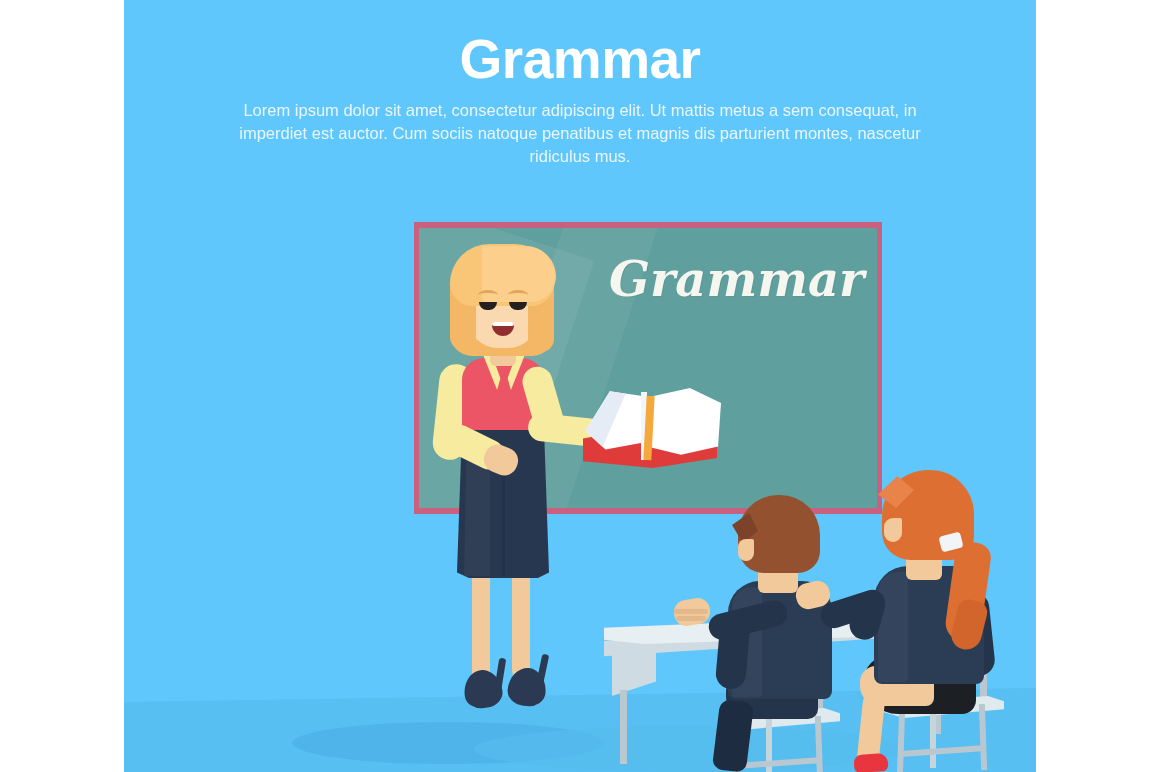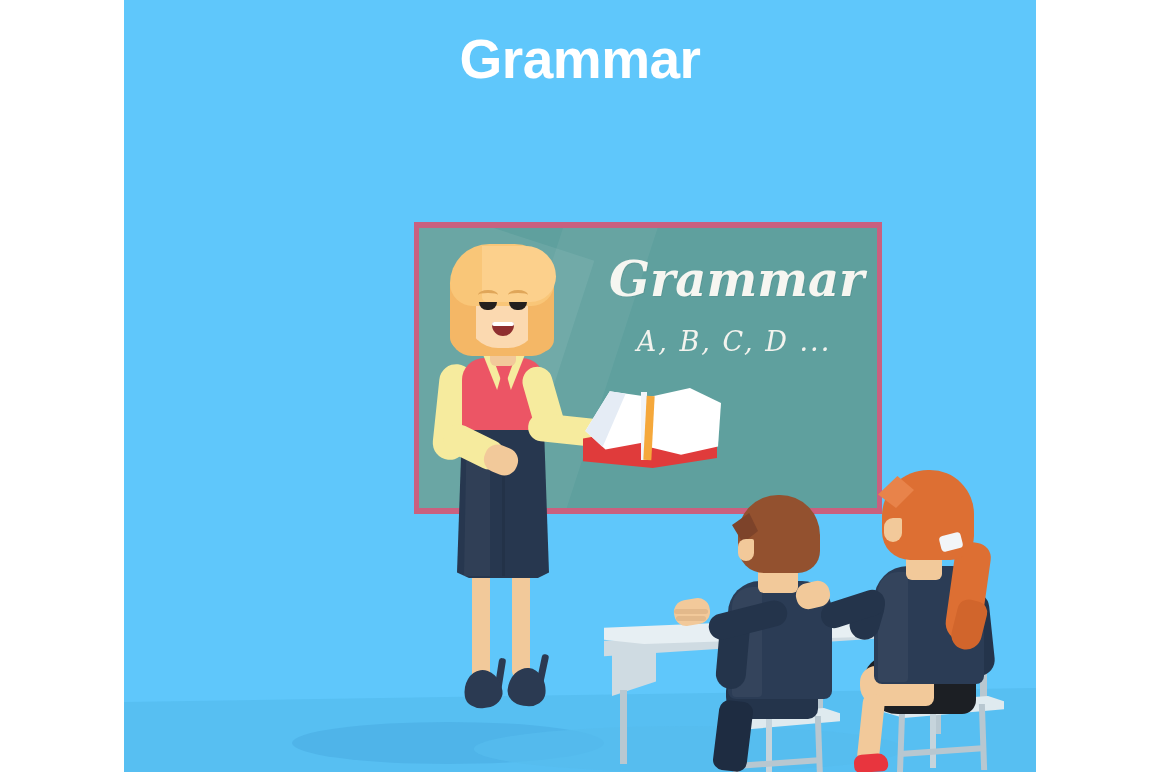--- a/index.html
+++ b/index.html
@@ -343,31 +343,31 @@
   .margin-r{position:absolute;left:1036px;top:0;width:124px;height:772px;background:#ffffff;}
 </style>
 </head>
 <body>
 
 <div id="stage">
 
   <div class="panel">
 
     <div class="title">Grammar</div>
+    <div class="subtitle">Lorem ipsum dolor sit amet, consectetur adipiscing elit. Ut mattis metus a sem consequat, in imperdiet est auctor. Cum sociis natoque penatibus et magnis dis parturient montes, nascetur ridiculus mus.</div>
 
     <div class="floor-wedge"></div>
     <div class="teacher-shadow"></div>
     <div class="desk-shadow"></div>
 
     <div class="board-frame">
       <div class="board">
         <div class="board-gloss"></div>
         <div class="board-gloss2"></div>
         <div class="board-word">Grammar</div>
-        <div class="board-letters">A, B, C, D ...</div>
       </div>
     </div>
 
     <div class="teacher">
       <div class="t-leg-l"></div>
       <div class="t-leg-r"></div>
       <div class="t-shoe-l-heel"></div>
       <div class="t-shoe-r-heel"></div>
       <div class="t-shoe-l"></div>
       <div class="t-shoe-r"></div>

